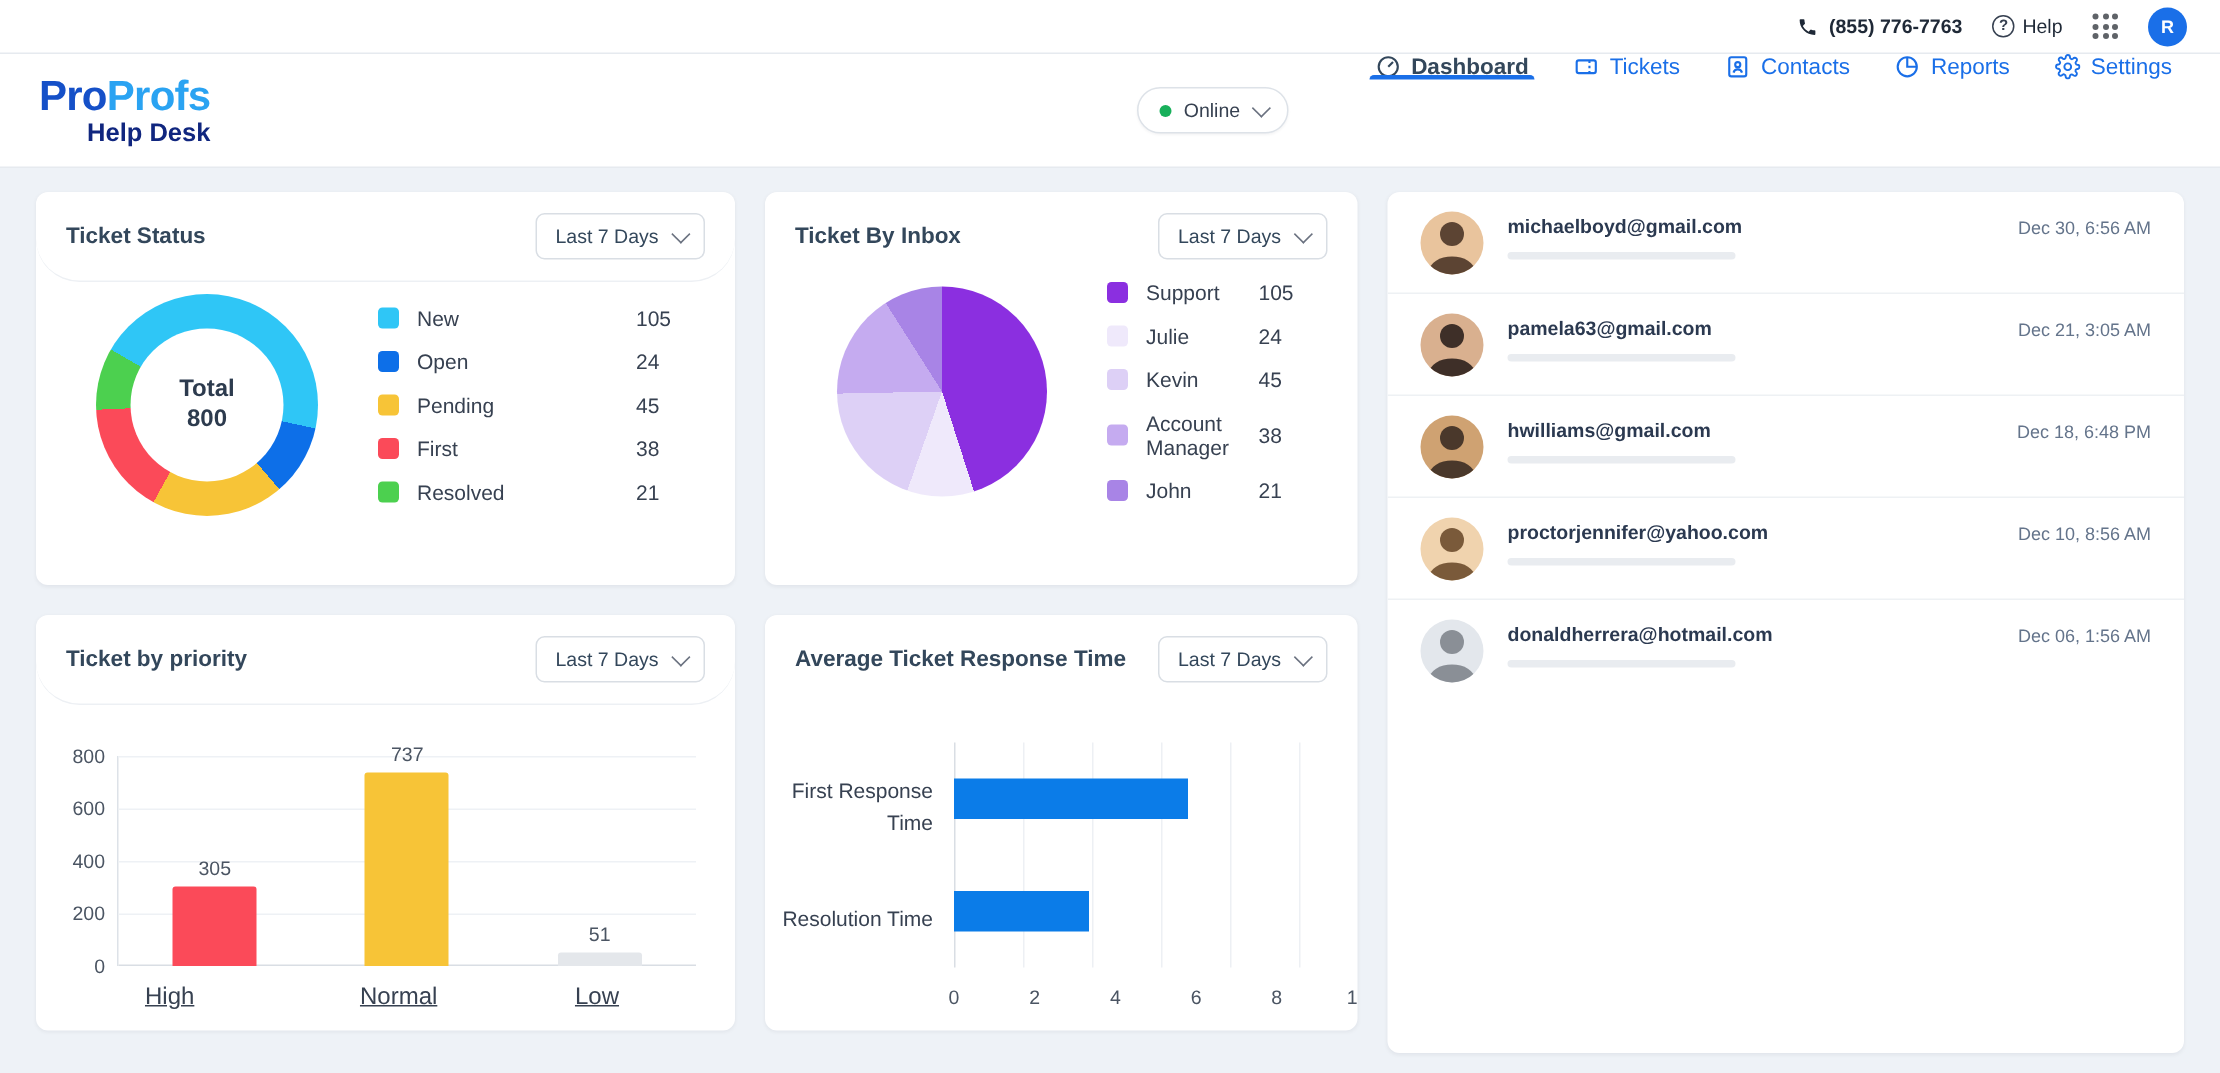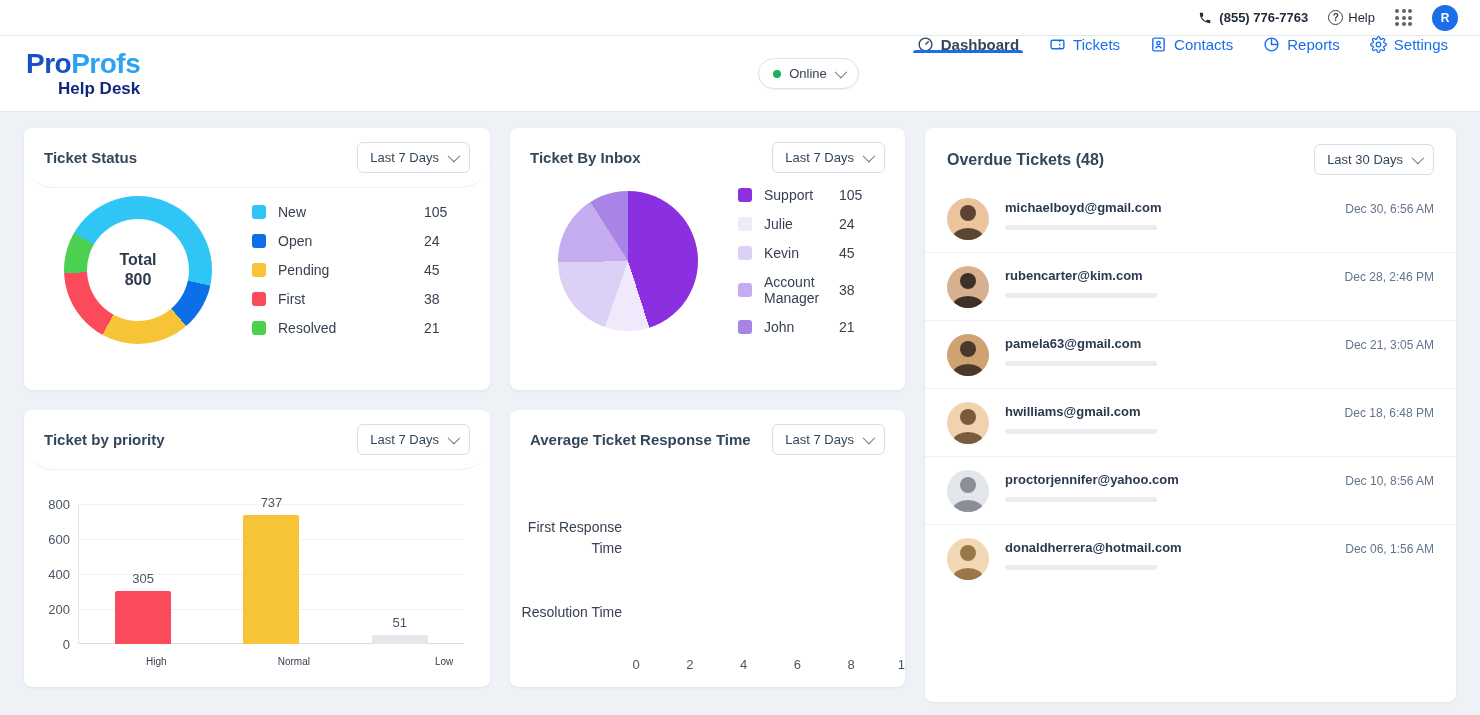--- a/index.html
+++ b/index.html
@@ -73,25 +73,25 @@
   .yaxis { width:36px; position:relative; height:140px; flex:none; }
   .yaxis span { position:absolute; right:8px; transform:translateY(-50%); font-size:13px; color:#4b5563; }
   .pplot { flex:1; position:relative; height:140px; border-left:1px solid #dde2e8; }
   .gline { position:absolute; left:0; right:0; height:1px; background:#eef1f5; }
   .gline.base { background:#d9dee4; }
   .pbars { position:absolute; inset:0; display:flex; justify-content:space-around; align-items:flex-end; }
   .pbar { width:56px; position:relative; border-radius:2px 2px 0 0; }
   .pbar-label { position:absolute; bottom:calc(100% + 5px); left:50%; transform:translateX(-50%);
                 font-size:13px; color:#4b5563; }
   .pxlabels { display:flex; justify-content:space-around; margin-left:36px; padding-top:12px; }
-  .pxlabels span { width:70px; text-align:right; font-size:10px; color:#374151; }
+  .pxlabels span { width:70px; text-align:left; font-size:16px; color:#374151;text-decoration:underline; }
 
   
   #card-response { height:277px; }
-  .hchart { padding:26px 39px 0 8px; display:flex;flex-direction:column; }
+  .hchart { padding:26px 39px 0 8px; display:flex; }
   .hlabels { width:118px; flex:none; display:flex; flex-direction:column; justify-content:space-around; height:150px; }
   .hlabels span { text-align:right; font-size:14px; color:#374151; line-height:1.45; padding-right:14px; }
   .hplot { flex:1; position:relative; height:150px; }
   .vline { position:absolute; top:0; bottom:0; width:1px; background:#edf0f4; }
   .vline.base { background:#d9dee4; }
   .hrows { position:absolute; inset:0; display:flex; flex-direction:column; justify-content:space-around; }
   .hrow { height:27px; display:flex; align-items:center; }
   .hbar { height:100%; }
   .hx { position:relative; height:26px; margin-left:126px; margin-top:6px; }
   .hx span { position:absolute; transform:translateX(-50%); font-size:13px; color:#4b5563; top:6px; }
@@ -369,47 +369,32 @@
         <span style="left:40%">4</span>
         <span style="left:60%">6</span>
         <span style="left:80%">8</span>
         <span style="left:100%">10</span>
       </div>
     </div>
   </div>
 
   <div class="col3">
     <div class="card" id="card-overdue">
-      <div class="card-h" style="padding:16px 22px 10px 22px;">
-        <span class="card-title" style="font-size:16px;">Overdue Tickets (48)</span>
-        <button class="filter-btn">
-          <span>Last 30 Days</span>
-          <span class="chev"></span>
-        </button>
-      </div>
       <div>
         <div class="ov-row">
           <div class="avatar"></div>
           <div class="ov-mid">
               <div class="ov-email">michaelboyd@gmail.com</div>
               <div class="ov-track"></div>
             </div>
           <div class="ov-date">Dec 30, 6:56 AM</div>
         </div>
         <div class="ov-row">
           <div class="avatar"></div>
           <div class="ov-mid">
-              <div class="ov-email">rubencarter@kim.com</div>
-              <div class="ov-track"></div>
-            </div>
-          <div class="ov-date">Dec 28, 2:46 PM</div>
-        </div>
-        <div class="ov-row">
-          <div class="avatar"></div>
-          <div class="ov-mid">
               <div class="ov-email">pamela63@gmail.com</div>
               <div class="ov-track"></div>
             </div>
           <div class="ov-date">Dec 21, 3:05 AM</div>
         </div>
         <div class="ov-row">
           <div class="avatar"></div>
           <div class="ov-mid">
               <div class="ov-email">hwilliams@gmail.com</div>
               <div class="ov-track"></div>

